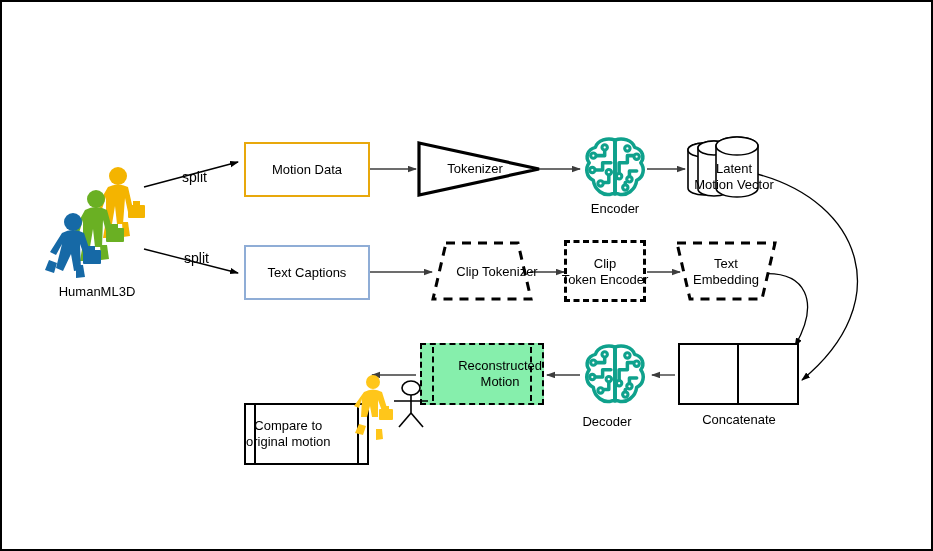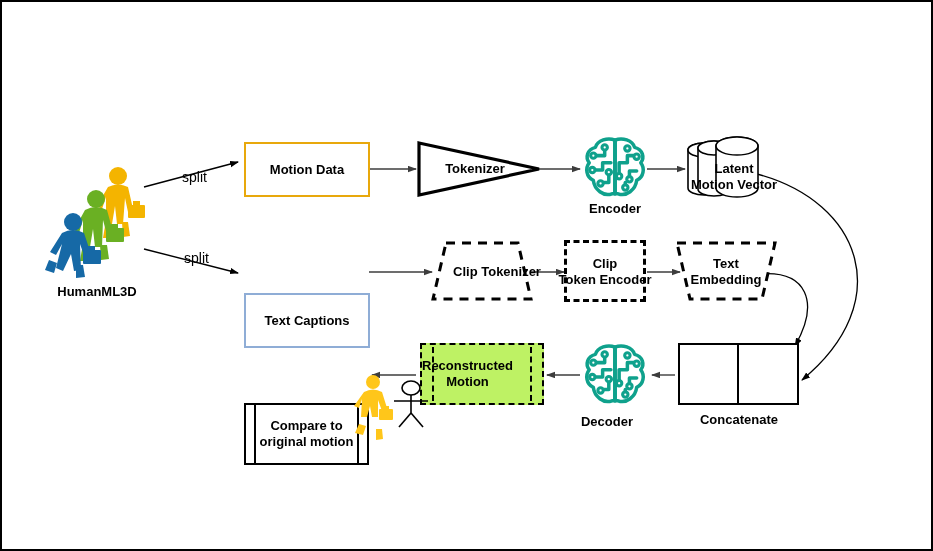--- a/index.html
+++ b/index.html
@@ -12,50 +12,49 @@
     box-sizing:border-box;
     overflow:hidden;
   }
   .abs{position:absolute;}
   .txt{
     color:#000000;
     font-size:13px;
     line-height:16px;
     text-align:center;
     white-space:pre-line;
-    font-weight:bold;
   }
   
   .box{
     box-sizing:border-box;
     display:flex;align-items:center;justify-content:center;
     background:#ffffff;
   }
   .box-motion{border:2px solid #e8a80c;}
   .box-text{border:2px solid #8fadd6;}
   
   .proc{
     box-sizing:border-box;
     border:2px solid #000000;
-    display:flex;align-items:center;justify-content:center;
+    display:flex;align-items:center;justify-content:flex-start;
     background:#ffffff;
     position:relative;
   }
   .proc::before,.proc::after{
     content:"";position:absolute;top:0;bottom:0;width:0;
     border-left:2px solid #000;
   }
   .proc::before{left:8px;}
   .proc::after{right:8px;}
   
   .proc-dash{
     box-sizing:border-box;
     border:2px dashed #000000;
-    display:flex;align-items:center;justify-content:flex-start;
-    background:#bef264;
+    display:flex;align-items:center;justify-content:flex-end;
+    background:#86efac;
     position:relative;
   }
   .proc-dash::before,.proc-dash::after{
     content:"";position:absolute;top:2px;bottom:2px;width:0;
     border-left:2px dashed #000;
   }
   .proc-dash::before{left:10px;}
   .proc-dash::after{right:10px;}
   .sq{
     box-sizing:border-box;
@@ -194,21 +193,21 @@
         <ellipse cx="32" cy="14" rx="16" ry="7"></ellipse>
 
         <path d="M34,12 a21,9 0 0 1 42,0 v42 a21,9 0 0 1 -42,0 z"></path>
         <ellipse cx="55" cy="12" rx="21" ry="9"></ellipse>
       </g>
     </svg>
   </div>
   <div class="abs txt" style="left:672px;top:159px;width:120px;">Latent
 Motion Vector</div>
 
-  <div class="abs box box-text" style="left:242px;top:243px;width:126px;height:55px;margin-top:48px;">
+  <div class="abs box box-text" style="left:242px;top:243px;width:126px;height:55px;">
     <span class="txt">Text Captions</span>
   </div>
 
   <div class="abs" style="left:428px;top:238px;width:104px;height:62px;">
     <svg viewBox="0 0 104 62" width="104" height="62">
       <path d="M16,3 L88,3 L101,59 L3,59 Z" fill="#ffffff" stroke="#000000" stroke-width="3" stroke-dasharray="9,7" stroke-linejoin="miter"></path>
     </svg>
   </div>
   <div class="abs txt" style="left:439px;top:262px;width:112px;">Clip Tokenizer</div>
 

